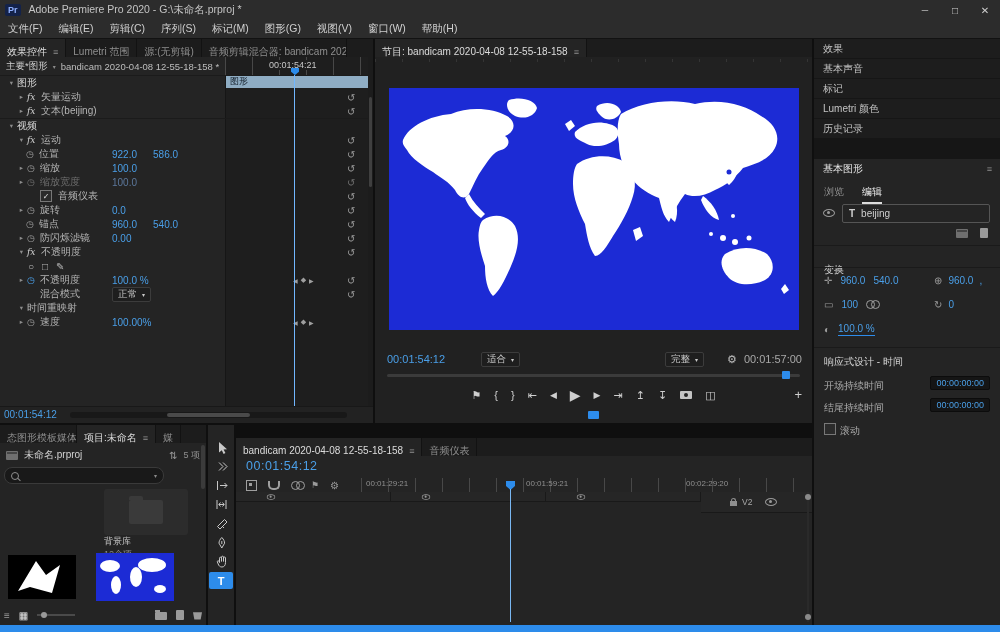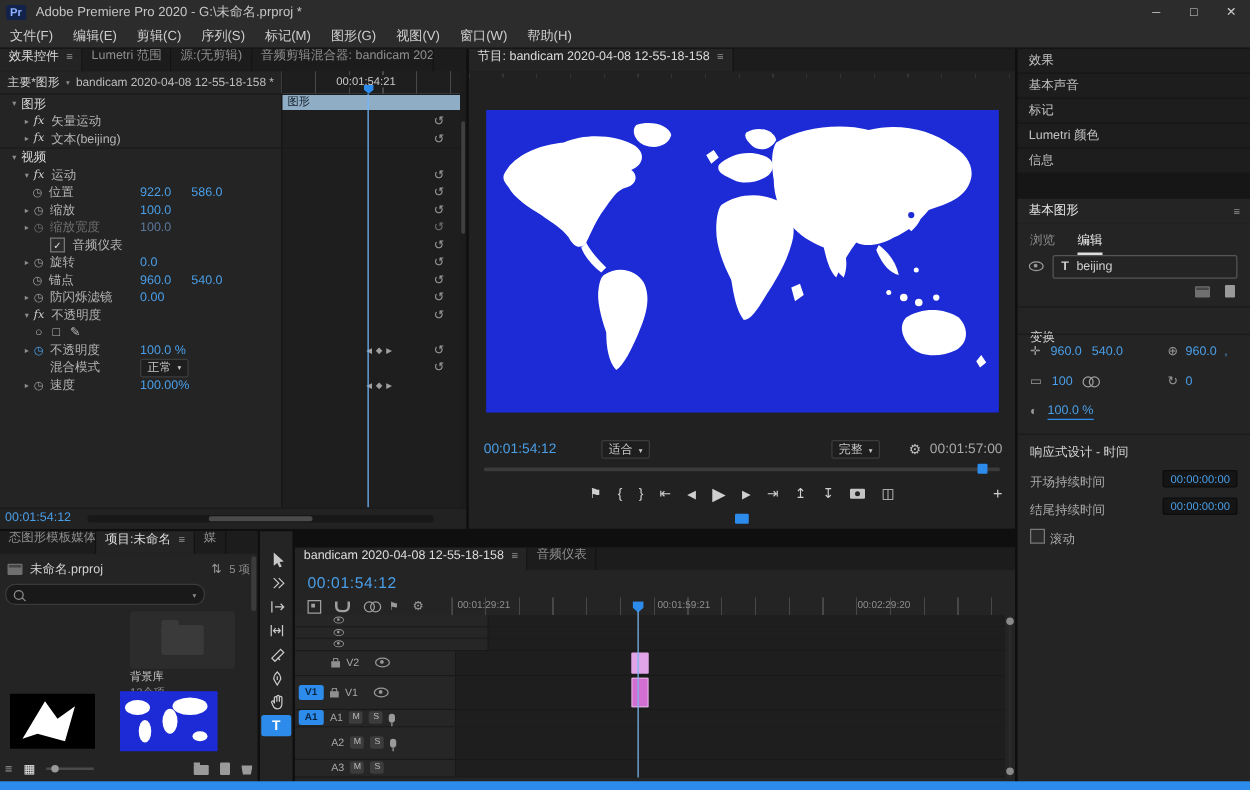--- a/index.html
+++ b/index.html
@@ -1,20 +1,20 @@
 <!DOCTYPE html>
 <html><head>
 <meta charset="utf-8">
 <style>
   html,body{margin:0;padding:0}
   body{width:1000px;height:632px;position:relative;background:#0f0f0f;font-family:"Liberation Sans",sans-serif;overflow:hidden;color:#c8c8c8;font-size:10px}
   .abs{position:absolute}
   .panel{position:absolute;background:#242424;overflow:hidden}
   .tabbar{height:18px;background:#1c1c1c;display:flex;align-items:stretch;font-size:10px;color:#8f8f8f;white-space:nowrap;overflow:hidden}
-  .tab{padding:0 7px;line-height:12px;background:#1c1c1c;border-right:1px solid #121212;overflow:hidden}
+  .tab{padding:0 7px;line-height:26px;background:#1c1c1c;border-right:1px solid #121212;overflow:hidden}
   .tab.active{background:#242424;color:#dcdcdc}
   .pmenu{color:#8f8f8f;margin-left:6px;font-size:9px}
   .val{color:#4a9fe8}
   .ecrow{position:relative;height:14px;display:flex;align-items:center;font-size:10px;color:#b4b4b4;z-index:2}
   .ecrow .twirl{width:11px;text-align:center;font-size:6.5px;color:#8d8d8d;flex:none}
   .ecrow .fxb{font-style:italic;font-family:"DejaVu Serif",serif;font-size:9px;color:#d2d2d2;width:14px;flex:none}
   .ecrow .sw{font-size:9px;color:#9a9a9a;width:13px;flex:none}
   .vals{position:absolute;left:112px;display:flex;gap:16px;color:#4a9fe8}
   .reset{position:absolute;left:347px;color:#9a9a9a;font-size:10px}
   .knav{position:absolute;left:293px;display:flex;gap:3px;font-size:6px;color:#9f9f9f;align-items:center}
@@ -223,20 +223,24 @@
           <span>混合模式</span>
           <span class="vals" style="left:112px">
             <span class="dd">
               <span>正常</span>
               <span style="font-size:6px">▾</span>
             </span>
           </span>
           <span class="reset">↺</span>
         </div>
       <div class="ecrow" style="padding-left:16px">
+          <span class="twirl">▾</span>
+          <span>时间重映射</span>
+        </div>
+      <div class="ecrow" style="padding-left:16px">
           <span class="twirl">▸</span>
           <span class="sw">◷</span>
           <span>速度</span>
           <span class="vals">
             <span class="val">100.00%</span>
           </span>
           <span class="knav">
             <span>◀</span>
             <span style="font-size:7px">◆</span>
             <span>▶</span>
@@ -325,21 +329,21 @@
     </div>
     <span style="position:absolute;right:10px;top:348px;font-size:13px;color:#cfcfcf">+</span>
     <div class="abs" style="left:50%;top:372px;width:11px;height:8px;margin-left:-6px;background:#2d8ceb;border-radius:1px"></div>
   </div>
 
   <div class="panel" id="right" style="left:814px;top:39px;width:186px;height:586px;background:#161616">
     <div class="stackrow">效果</div>
     <div class="stackrow">基本声音</div>
     <div class="stackrow">标记</div>
     <div class="stackrow">Lumetri 颜色</div>
-    <div class="stackrow">信息</div>
+    <div class="stackrow">历史记录</div>
     <div class="abs" style="left:0;right:0;top:120px;height:20px;background:#242424;line-height:20px;padding-left:9px;color:#e8e8e8">
       <span>基本图形</span>
       <span class="pmenu" style="position:absolute;right:8px;top:0">≡</span>
     </div>
     <div class="abs" style="left:0;right:0;top:140px;bottom:0;background:#242424">
       <span style="position:absolute;left:10px;top:6px;color:#8f8f8f">浏览</span>
       <span style="position:absolute;left:48px;top:6px;color:#eee;border-bottom:2px solid #ddd;padding-bottom:3px">编辑</span>
 
       <span class="eye" style="position:absolute;left:9px;top:30px"></span>
       <div class="abs" style="left:28px;top:25px;right:10px;height:17px;border:1px solid #555;border-radius:2px;display:flex;align-items:center;gap:6px;padding-left:6px;color:#cfcfcf">
@@ -501,21 +505,21 @@
       <span class="rings"></span>
       <span class="miniicon" style="font-size:9px">⚑</span>
       <span class="miniicon" style="font-size:10px">⚙</span>
     </div>
     <div class="abs ticks" style="left:125px;right:8px;top:40px;height:14px;overflow:hidden;border-bottom:1px solid #191919">
       <span class="rlabel" style="left:5px">00:01:29:21</span>
       <span class="rlabel" style="left:165px">00:01:59:21</span>
       <span class="rlabel" style="left:325px">00:02:29:20</span>
     </div>
 
-    <div class="abs" style="left:0;right:8px;top:54px;height:130px;display:flex;flex-direction:column">
+    <div class="abs" style="left:0;right:8px;top:54px;height:130px;display:flex;flex-direction:row">
       <div class="trow" style="height:9px">
           <div class="thead" style="padding-left:29px">
             <span class="eye small"></span>
           </div>
           <div class="tlane"></div>
         </div>
       <div class="trow" style="height:9px">
           <div class="thead" style="padding-left:29px">
             <span class="eye small"></span>
           </div>

